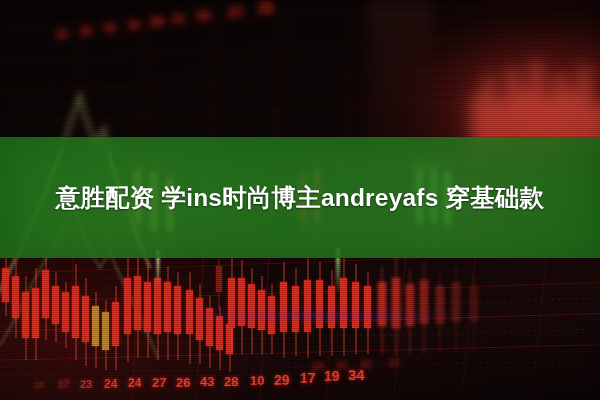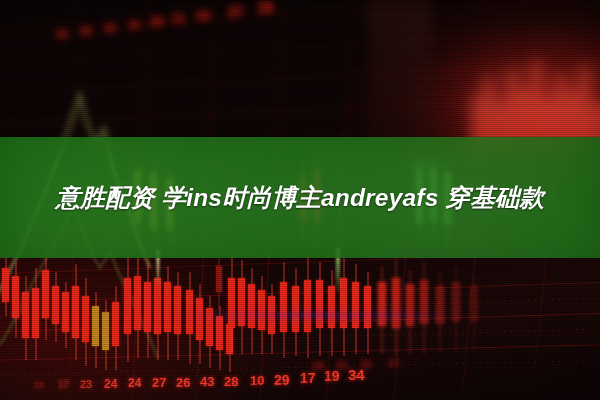--- a/index.html
+++ b/index.html
@@ -150,21 +150,20 @@
         rgba(34,112,26,0.90) 100%);
     box-shadow: inset 0 0 40px rgba(0,60,0,0.30);
   }
   .banner-inner {
     position: absolute; inset: 0;
     display: flex;
     flex-direction: column;
     align-items: center;
     justify-content: center;
     gap: 2px;
-    font-style: italic;
   }
   .title-line {
     color: #ffffff;
     font-weight: bold;
     font-size: 24.5px;
     line-height: 36px;
     letter-spacing: 0.2px;
     text-shadow: 0 1px 2px rgba(0,0,0,0.45), 0 0 1px rgba(0,0,0,0.5);
     white-space: nowrap;
   }

